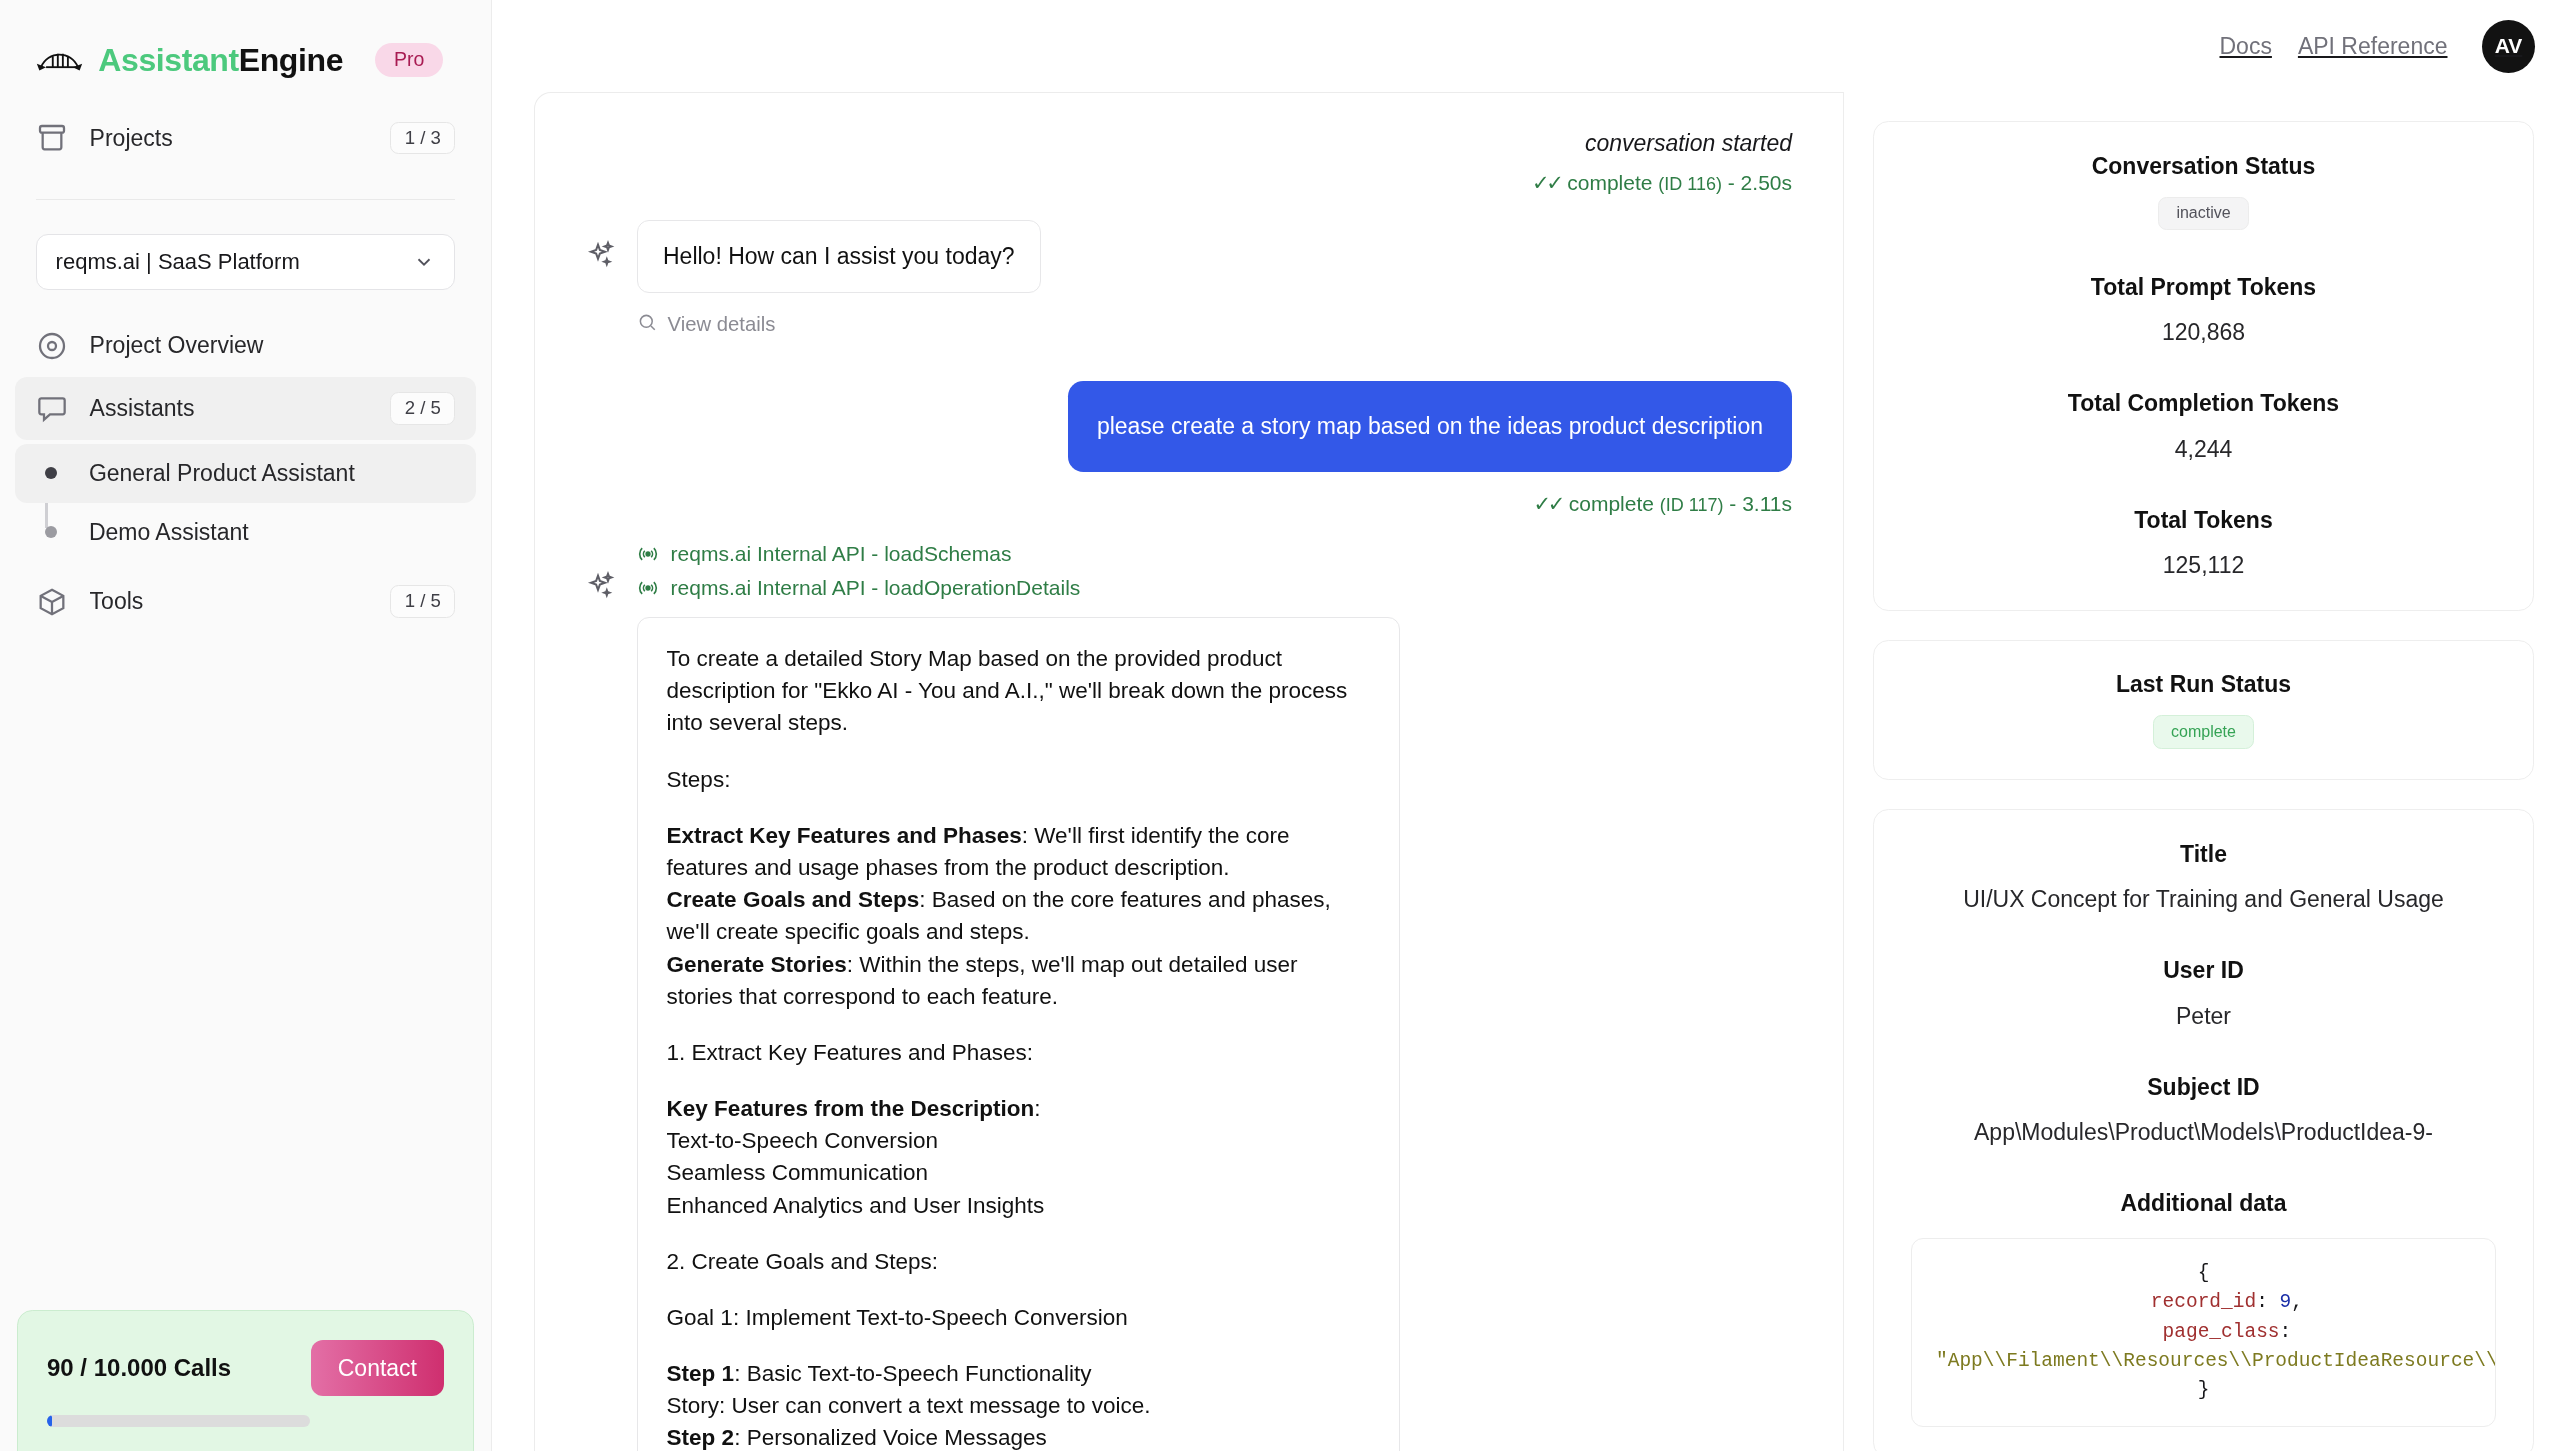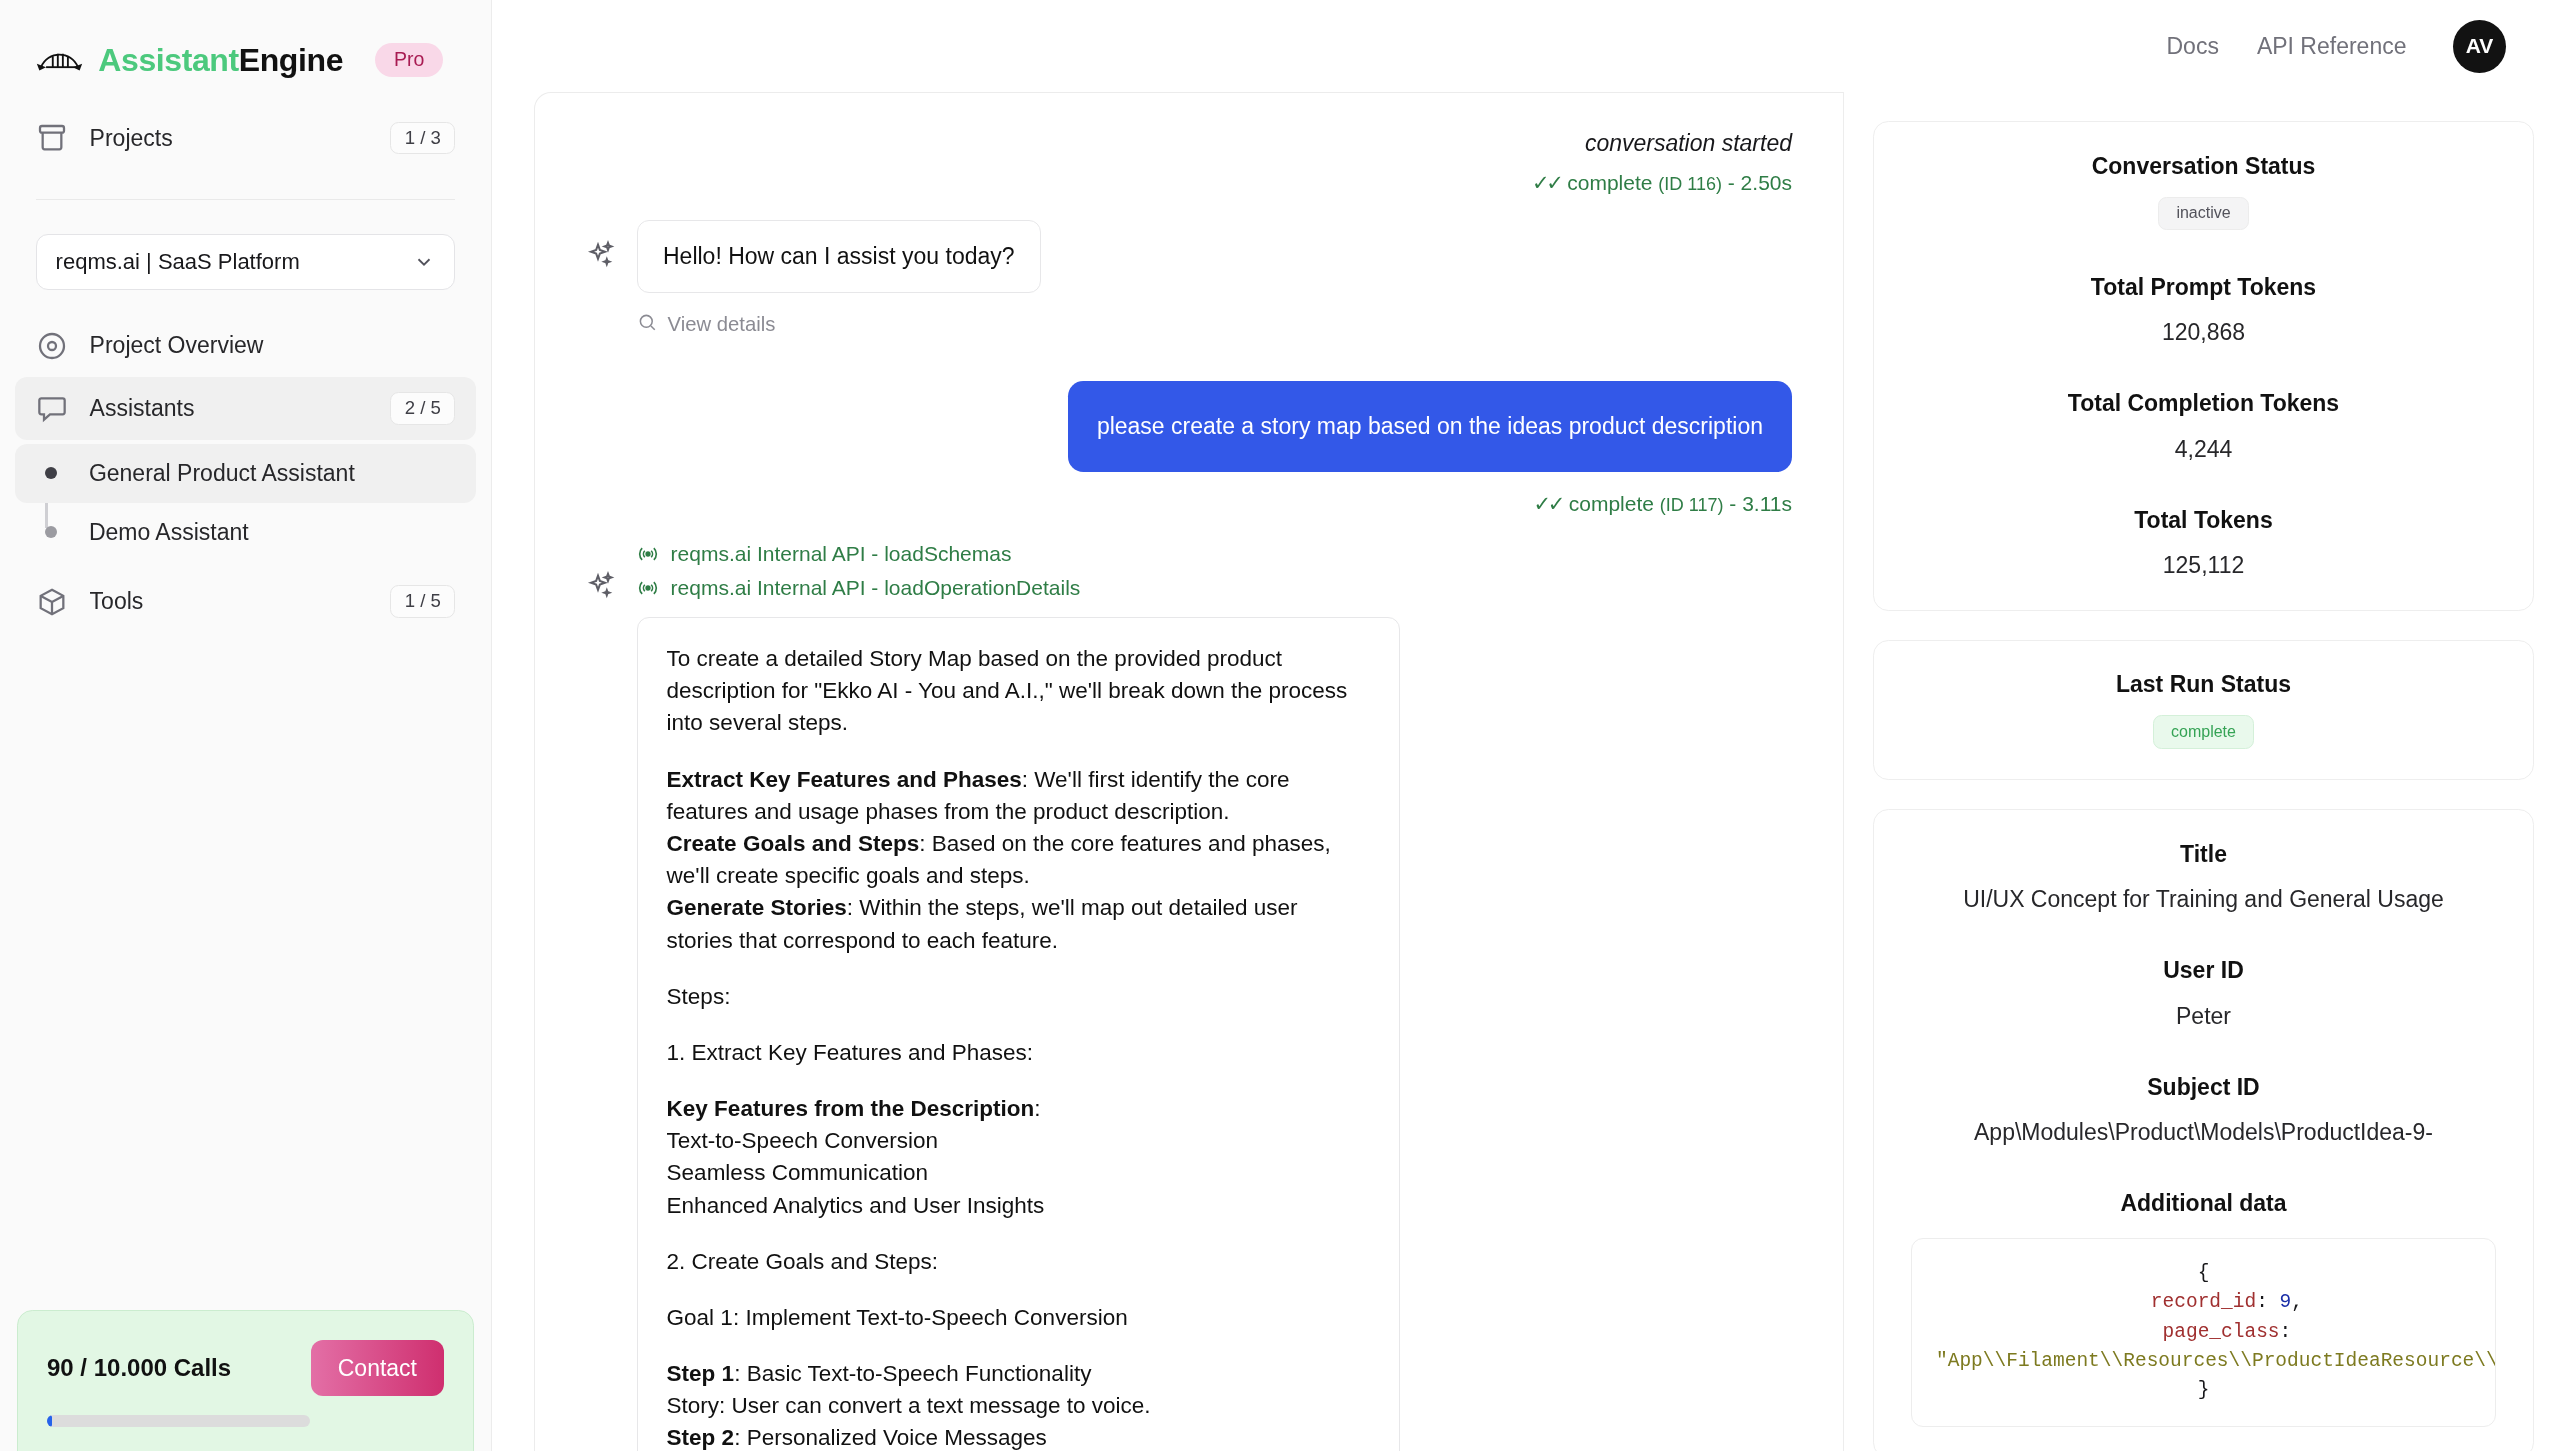--- a/index.html
+++ b/index.html
@@ -119,21 +119,21 @@
     margin-top: 18.6px;
     height: 12px; width: 263px;
     background: #dcdcdc; border-radius: 847px; position: relative; overflow: hidden;
   }
   .usage-bar > i { position: absolute; left:0; top:0; bottom:0; width: 5.1px; background: #2563eb; border-radius: 847px;}
 
   
   .right-area { flex: 1 1 auto; position: relative; height: 1451px; background: #ffffff; }
   .topbar {
     height: 92px; display: flex; align-items: center; justify-content: flex-end;
-    padding-right: 57px; gap: 38px; background: #fff;
+    padding-right: 28px; gap: 26px; background: #fff; text-decoration: underline;
   }
   .top-link { font-size: 23px; color: #71717a; text-decoration: none; cursor: pointer;}
   .avatar {
     width: 53px; height: 53px; border-radius: 50%;
     background: #121212; color: #fff;
     display: flex; align-items: center; justify-content: center;
     font-size: 21px; font-weight: 600; margin-left: 8.5px; cursor: pointer;
   }
 
   
@@ -431,26 +431,26 @@
                   <svg viewBox="0 0 24 24" fill="none" stroke="currentColor" stroke-width="1.8">
                       <circle cx="12" cy="12" r="2" fill="currentColor"></circle>
                       <path d="M8.5 8.5a5 5 0 0 0 0 7M15.5 8.5a5 5 0 0 1 0 7M5.6 5.6a9 9 0 0 0 0 12.8M18.4 5.6a9 9 0 0 1 0 12.8"></path>
                     </svg>
                   <span>reqms.ai Internal API - loadOperationDetails</span>
                 </div>
               </div>
 
               <div class="long-card" style="margin-top:17px;">
                 <p>To create a detailed Story Map based on the provided product description for "Ekko AI - You and A.I.," we'll break down the process into several steps.</p>
+                <p>Steps:</p>
                 <p>
                   <b>Extract Key Features and Phases</b><span>: We'll first identify the core features and usage phases from the product description.</span><br>
                   <b>Create Goals and Steps</b><span>: Based on the core features and phases, we'll create specific goals and steps.</span><br>
                   <b>Generate Stories</b><span>: Within the steps, we'll map out detailed user stories that correspond to each feature.</span>
                 </p>
-                <p>Steps:</p>
                 <p>1. Extract Key Features and Phases:</p>
                 <p>
                   <b>Key Features from the Description</b>:<br>
                   <span>Text-to-Speech Conversion</span><br>
                   <span>Seamless Communication</span><br>
                   <span>Enhanced Analytics and User Insights</span>
                 </p>
                 <p>2. Create Goals and Steps:</p>
                 <p>Goal 1: Implement Text-to-Speech Conversion</p>
                 <p>

